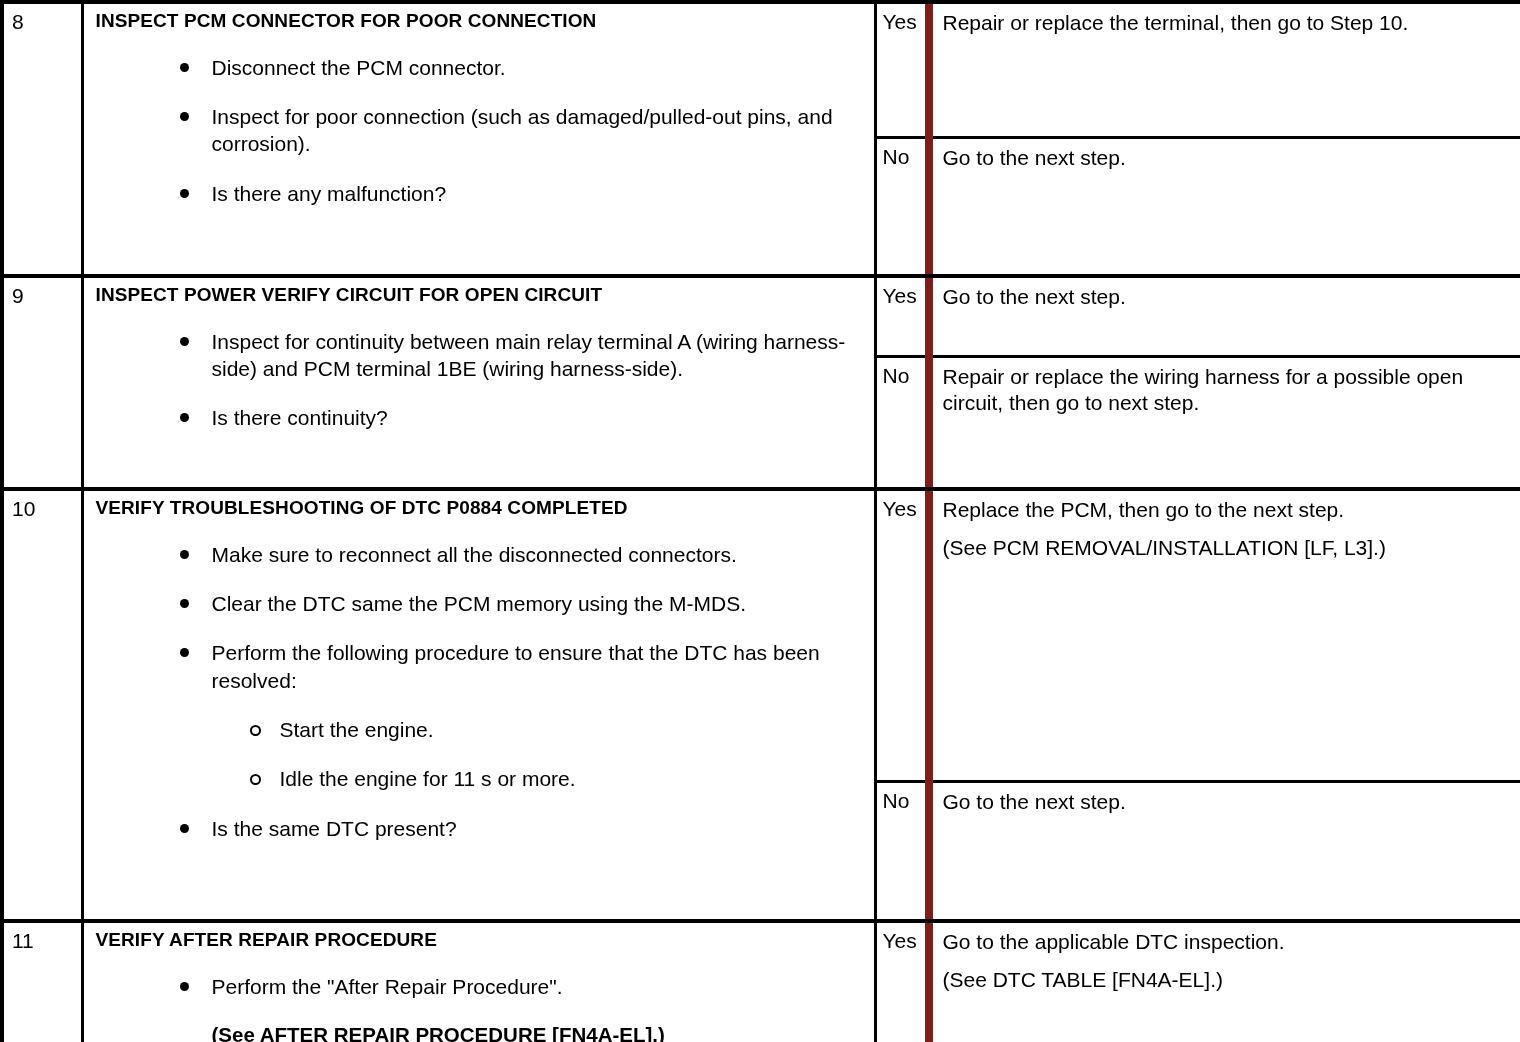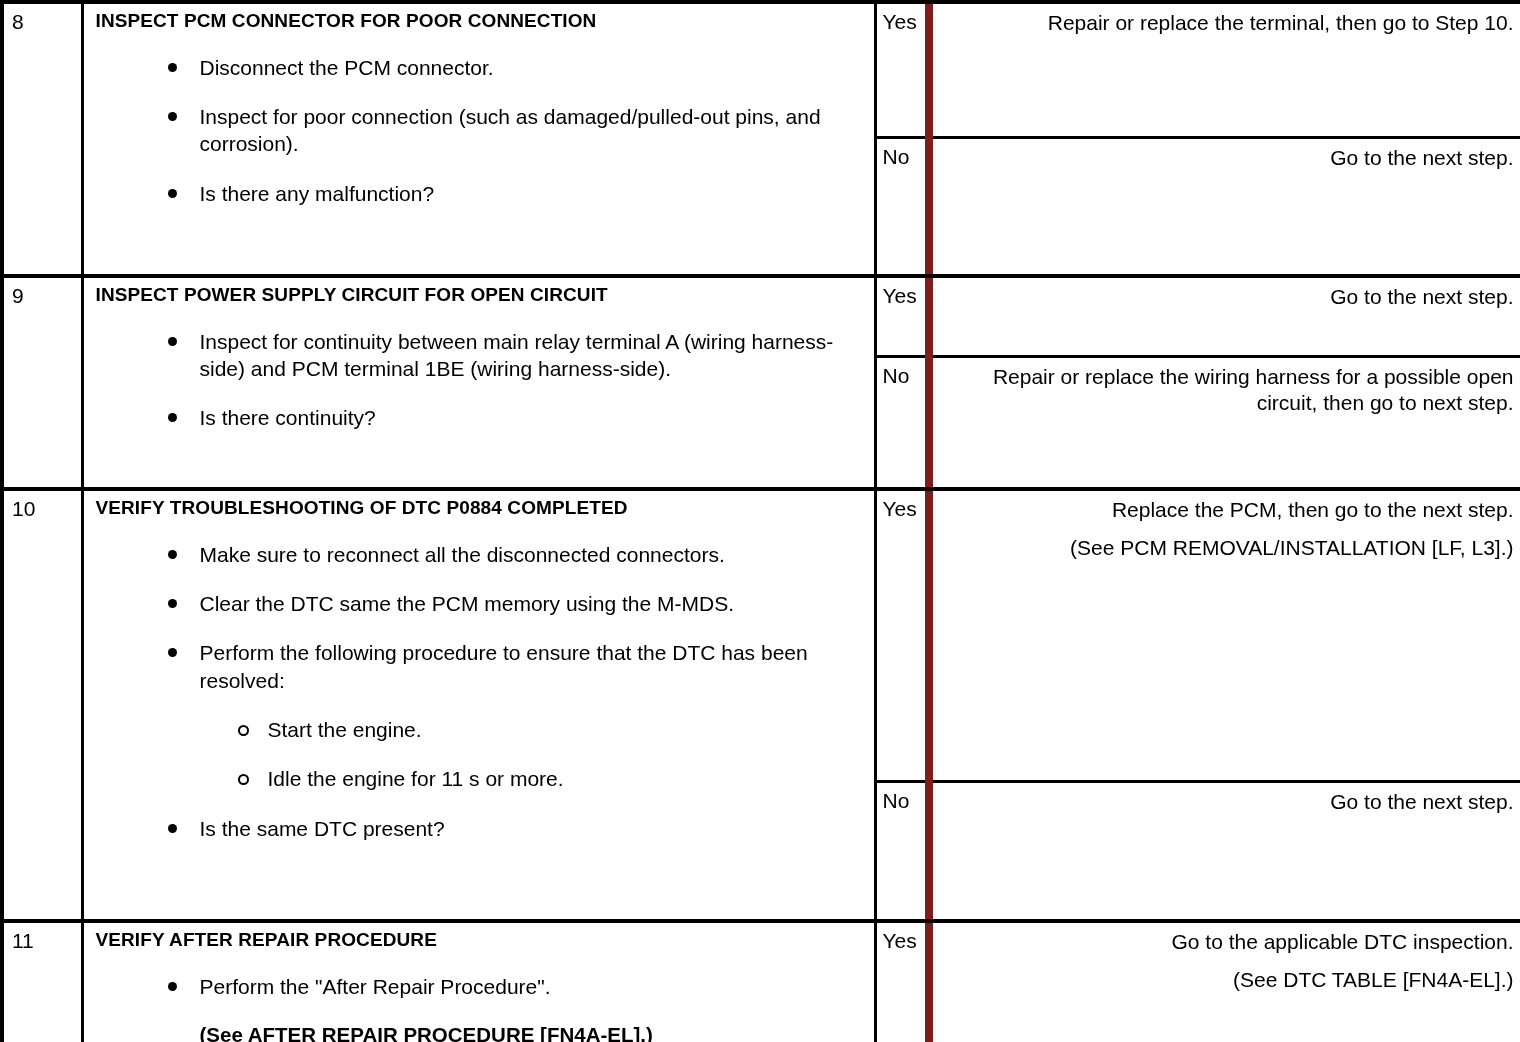--- a/index.html
+++ b/index.html
@@ -89,36 +89,36 @@
     line-height: 1.15;
     white-space: nowrap;
   }
 
   td.action-text {
     padding: 6px 10px 8px 10px;
     font-size: 21px;
     line-height: 1.25;
   }
 
-  .action-line { margin: 0 0 0 0; text-align: right; }
+  .action-line { margin: 0 0 0 0; }
   .action-line + .action-line { margin-top: 12px; }
 
   
   .step-title {
     font-size: 19px;
     font-weight: bold;
     line-height: 1.15;
     letter-spacing: 0.1px;
     margin: 0 0 4px 0;
     white-space: nowrap;
   }
 
   ul.bullets {
     list-style: none;
-    margin: 0;
+    margin: 12px;
     padding: 0;
   }
   ul.bullets > li {
     position: relative;
     padding-left: 34px;
     margin-top: 22px;
     font-size: 21px;
     line-height: 1.3;
   }
   ul.bullets > li.lvl1 {
@@ -222,21 +222,21 @@
                 </td>
               </tr>
             </tbody>
           </table>
         </td>
       </tr>
 
       <tr class="step-row">
         <td class="step-num h-r9">9</td>
         <td class="step-body">
-          <div class="step-title">INSPECT POWER SUPPLY CIRCUIT FOR OPEN CIRCUIT</div>
+          <div class="step-title">INSPECT POWER VERIFY CIRCUIT FOR OPEN CIRCUIT</div>
           <ul class="bullets">
             <li class="lvl1">
               <span class="bullet-dot"></span>
               <span class="li-text">Inspect for continuity between main relay terminal A (wiring harness-side) and PCM terminal 1BE (wiring harness-side).</span>
             </li>
             <li class="lvl1">
               <span class="bullet-dot"></span>
               <span class="li-text">Is there continuity?</span>
             </li>
           </ul>

